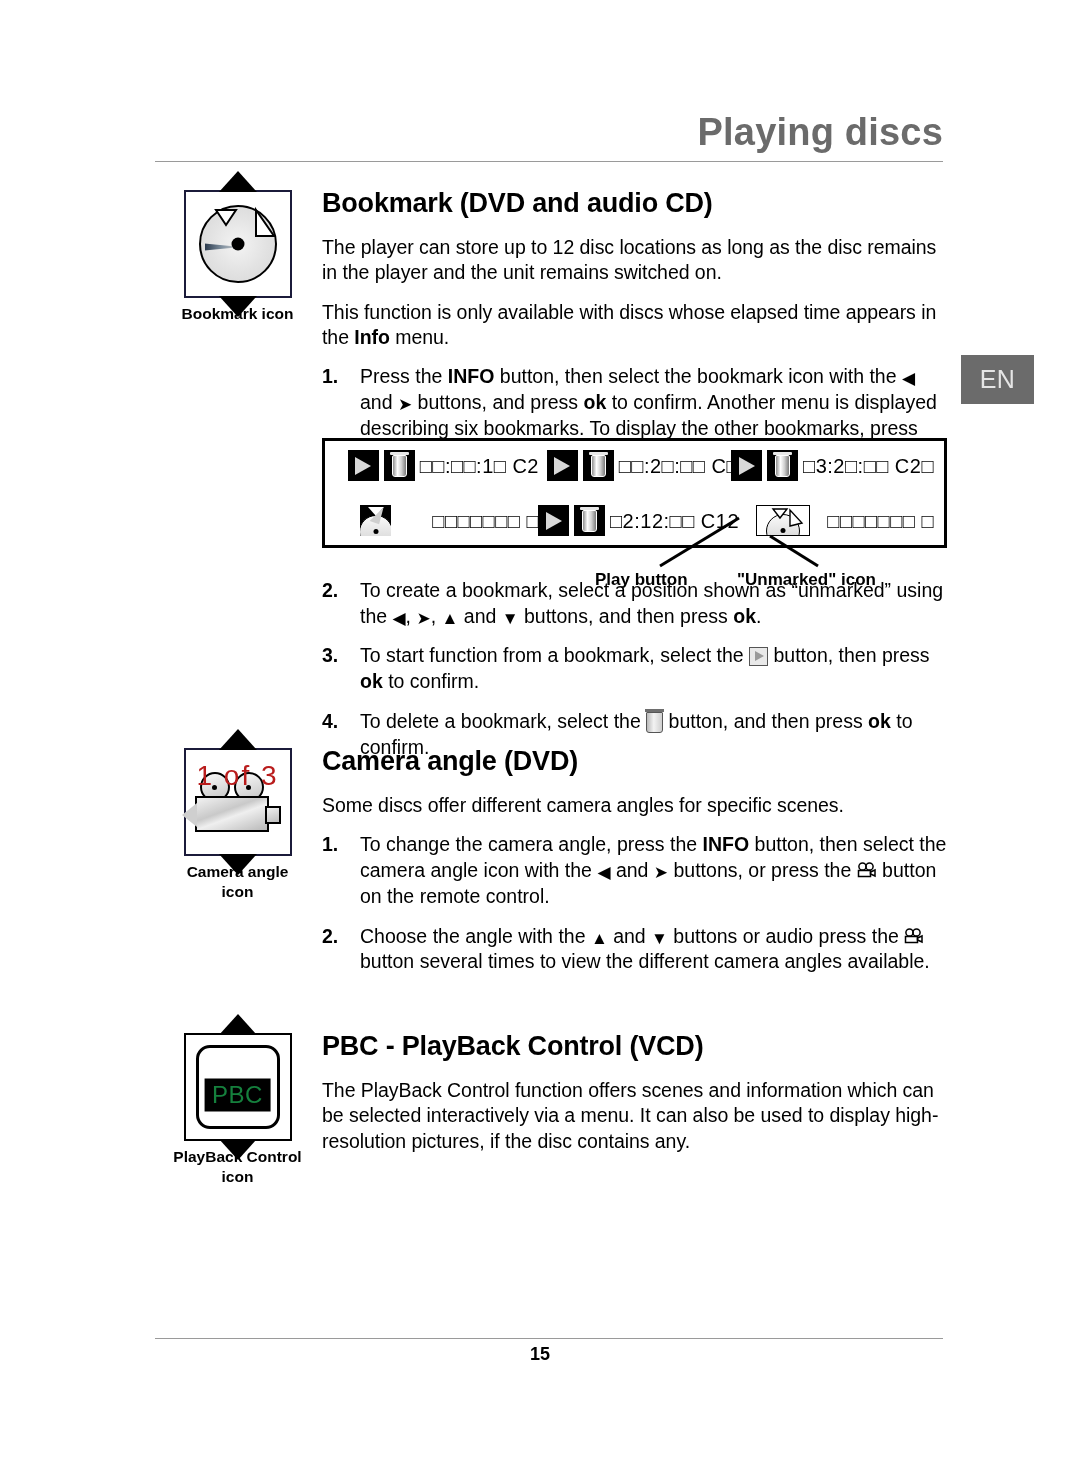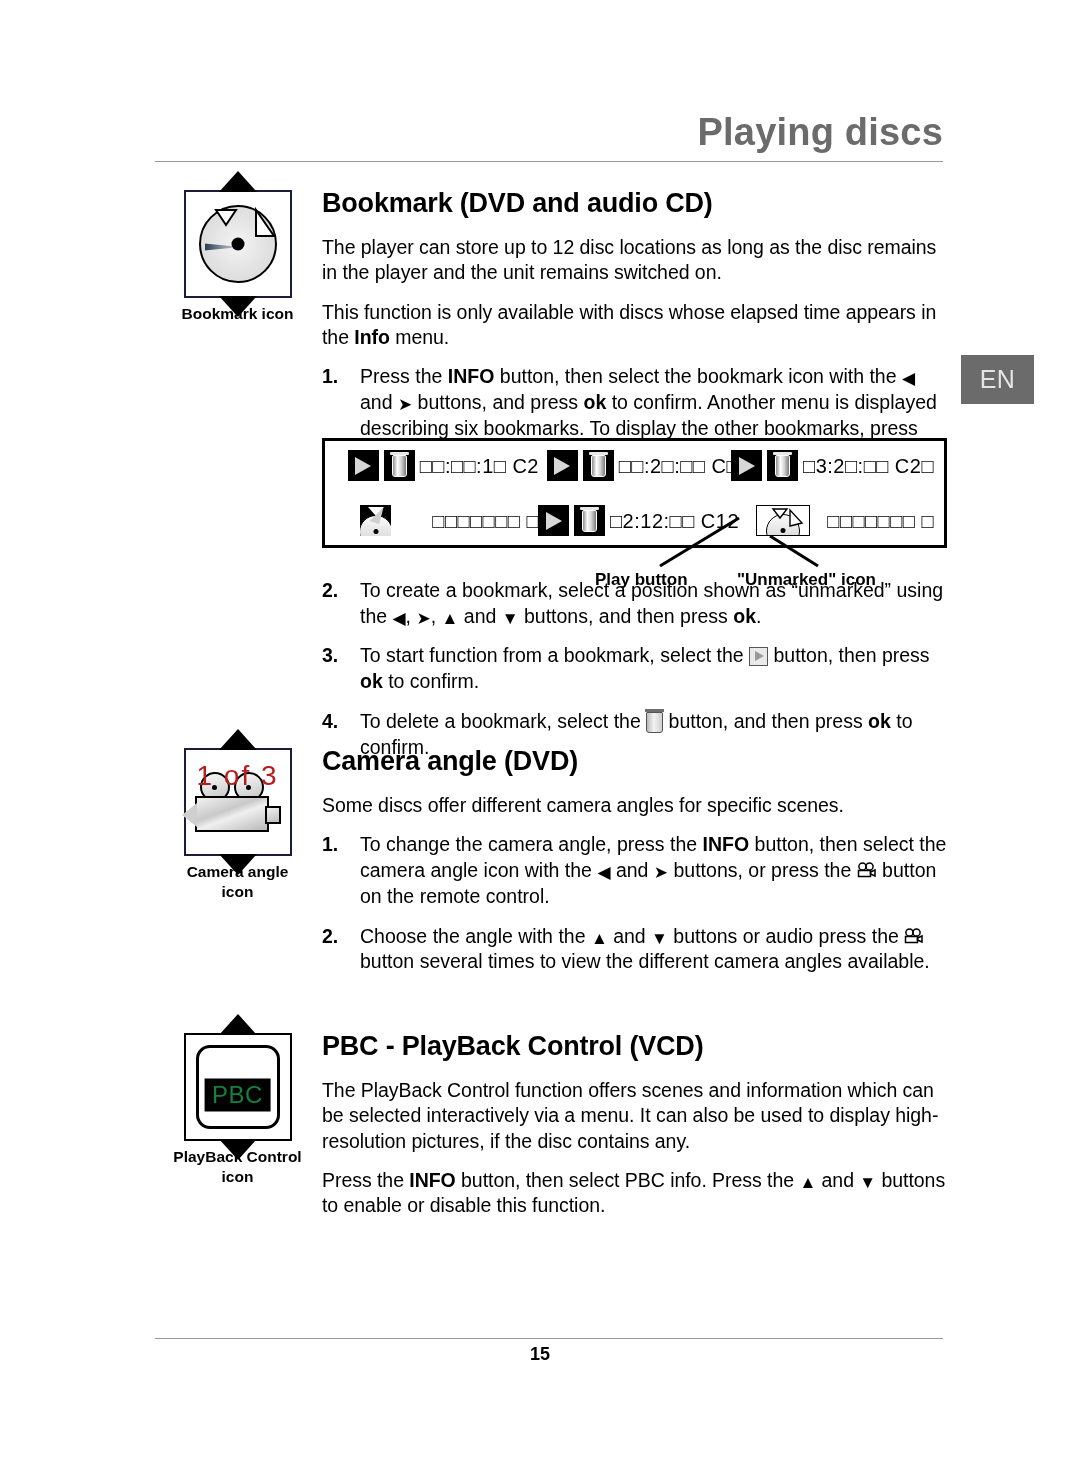--- a/index.html
+++ b/index.html
@@ -586,19 +586,18 @@
         <div class="pbc-label">PBC</div>
       </div>
       <div class="icon-caption" style="white-space:pre-line;">PlayBack Control
 icon</div>
     </div>
   </div>
 
   <div class="text-col" style="top:1031px;">
     <h2 class="sec-title">PBC - PlayBack Control (VCD)</h2>
     <p class="para">The PlayBack Control function offers scenes and information which can be selected interactively via a menu. It can also be used to display high-resolution pictures, if the disc contains any.</p>
-    <p class="para"><span>Press the </span><b>INFO</b><span> button, then select PBC info. Press the </span><span class="ar">▲</span><span> and </span><span class="ar">▼</span><span> buttons to enable or disable this function.</span></p>
   </div>
 
   <div class="footer-rule"></div>
   <div class="footer-page">15</div>
 
 </div>
 
 </body></html>

